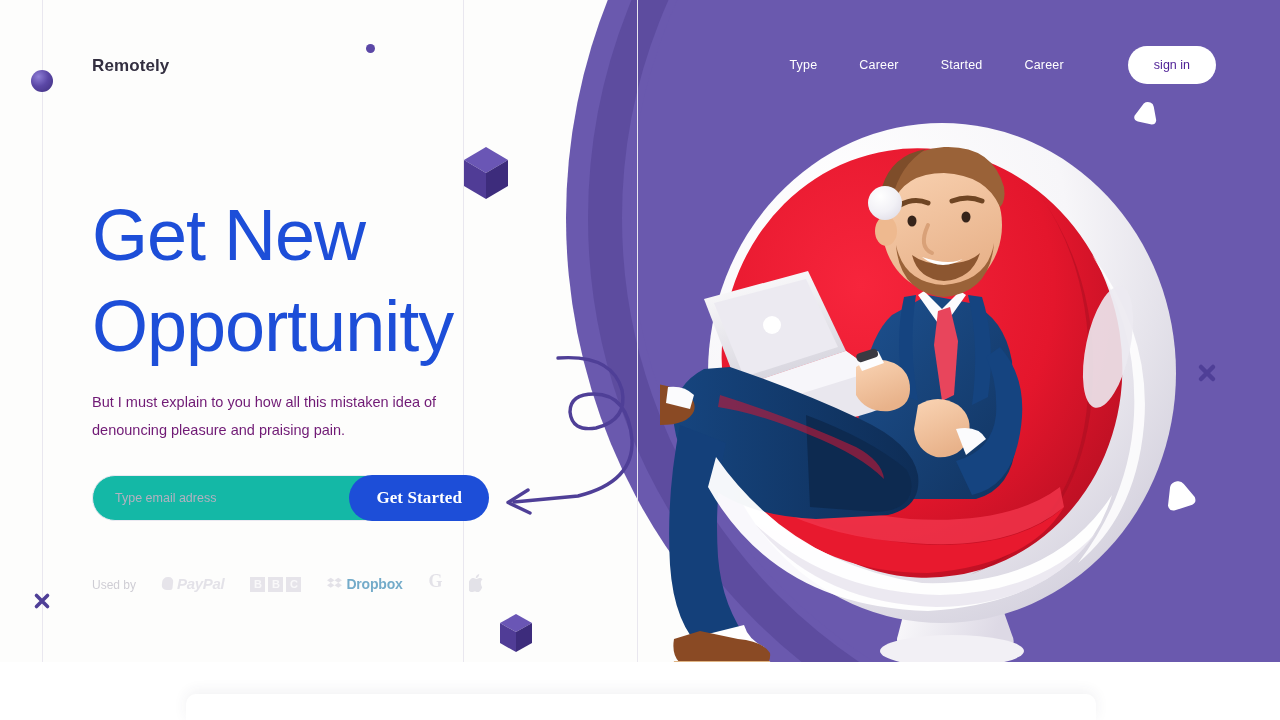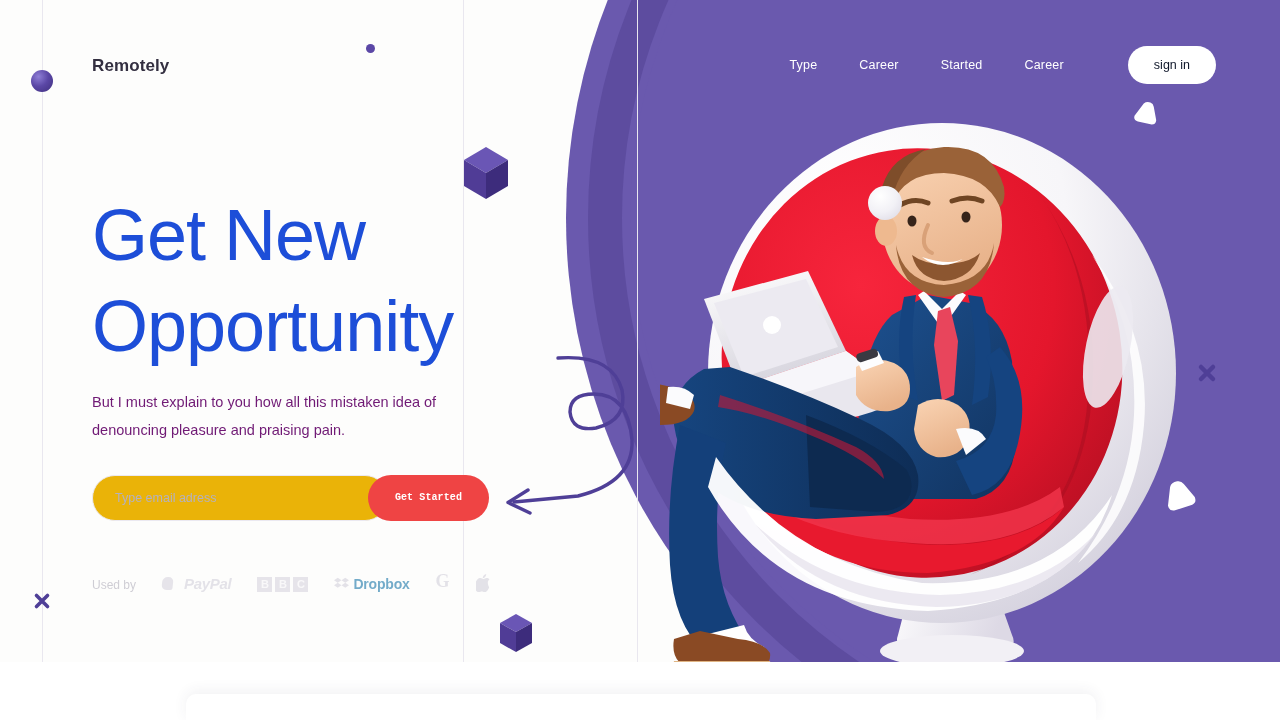--- a/index.html
+++ b/index.html
@@ -65,21 +65,21 @@
   }
   .nav-right {
     margin-left: auto; display: flex; align-items: center; gap: 42px;
   }
   .nav-link {
     font-size: 12.5px; color: #ffffff; text-decoration: none;
     letter-spacing: .2px; cursor: pointer;
   }
   .signin-btn {
     margin-left: 22px;
-    background: #ffffff; color: #0f172a;
+    background: #ffffff; color: #4c1d95;
     border: none; border-radius: 999px;
     padding: 13px 26px;
     font-family: inherit; font-size: 12.5px;
     cursor: pointer; line-height: 1;
   }
 
   
   .logo-dot {
     position: absolute; left: 366px; top: 44px;
     width: 9px; height: 9px; border-radius: 50%;
@@ -105,44 +105,44 @@
 
   
   .email-form {
     position: relative; margin-top: 30px;
     width: 296px; height: 46px;
   }
   .email-input {
     position: absolute; left: 0; top: 0;
     width: 296px; height: 46px;
     border: 1px solid #ebe9f1; border-radius: 999px;
-    background: #eab308;
+    background: #14b8a6;
     padding: 0 110px 0 22px;
     font-family: inherit; font-size: 12.5px; color: #43404f;
     outline: none;
   }
   .email-input::placeholder { color: #b4b1c0; }
   .get-started-btn {
     position: absolute; right: -101px; top: 0;
     height: 46px; padding: 0 27px;
     border: none; border-radius: 999px;
-    background: #ef4444; color: #ffffff;
-    font-family: Liberation Mono, monospace; font-size: 10px; font-weight: 600;
+    background: #1d4ed8; color: #ffffff;
+    font-family: Liberation Serif, serif; font-size: 17px; font-weight: 600;
     cursor: pointer; letter-spacing: .1px;
   }
 
   
   .usedby {
     display: flex; align-items: flex-end; gap: 26px;
     margin-top: 50px;
     opacity: .55;
   }
   .usedby-label { font-size: 12px; color: #a9a6b4; }
   .brand { display: flex; align-items: center; gap: 4px; color: #cfccd8; }
-  .brand-paypal { font-size: 15px; font-style: italic; font-weight: 700; letter-spacing: -.3px; margin-left: 7px; }
+  .brand-paypal { font-size: 15px; font-style: italic; font-weight: 700; letter-spacing: -.3px; }
   .pp-mark {
     display: inline-block; width: 11px; height: 13px;
     background: #d4d1dc;
     border-radius: 5px 5px 2px 5px;
     transform: skewX(-6deg);
   }
   .bbc { display: flex; gap: 3px; }
   .bbc span {
     display: inline-block; width: 15px; height: 15px;
     background: #d4d1dc; color: #f6f5f8;

